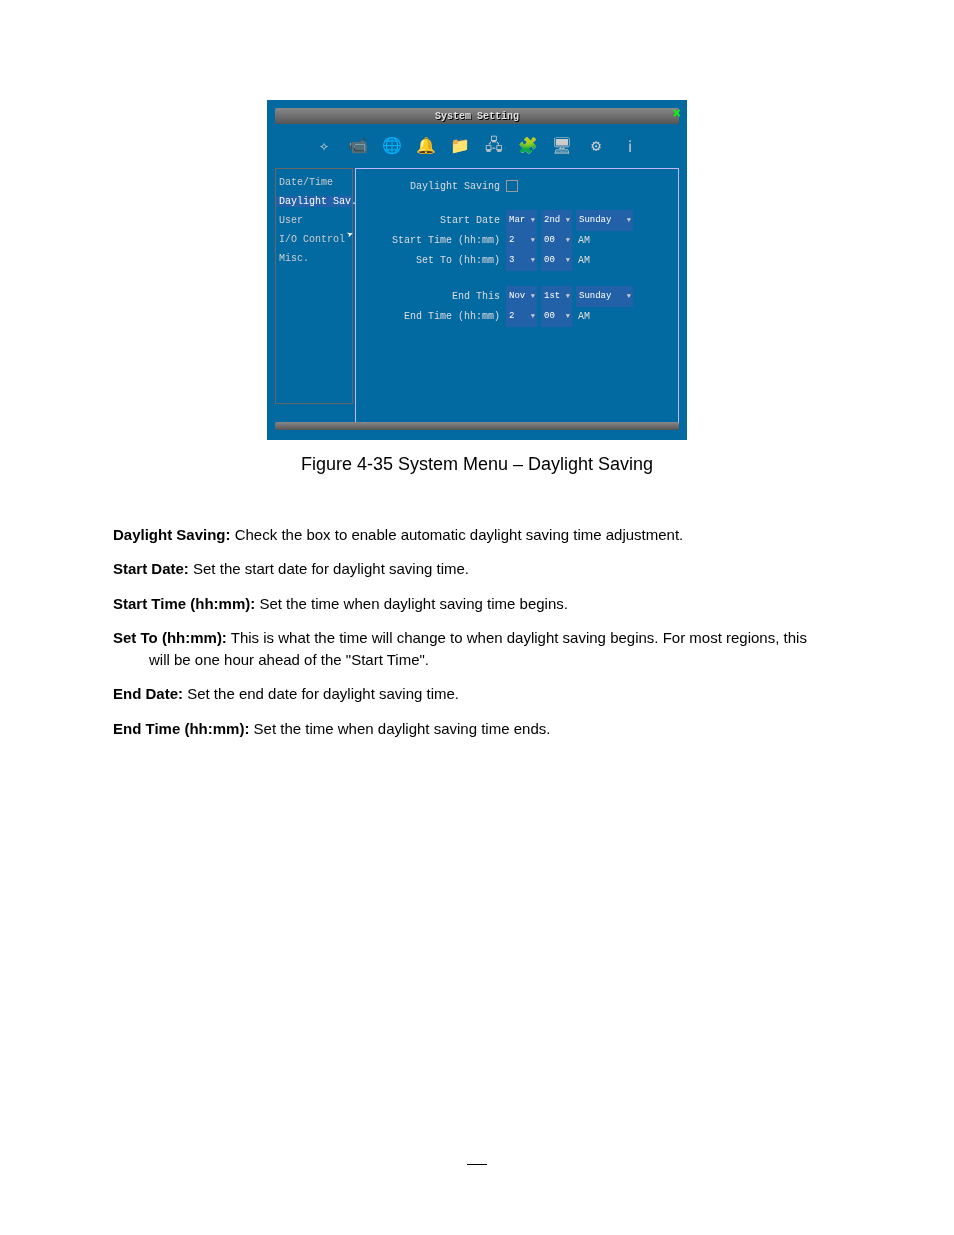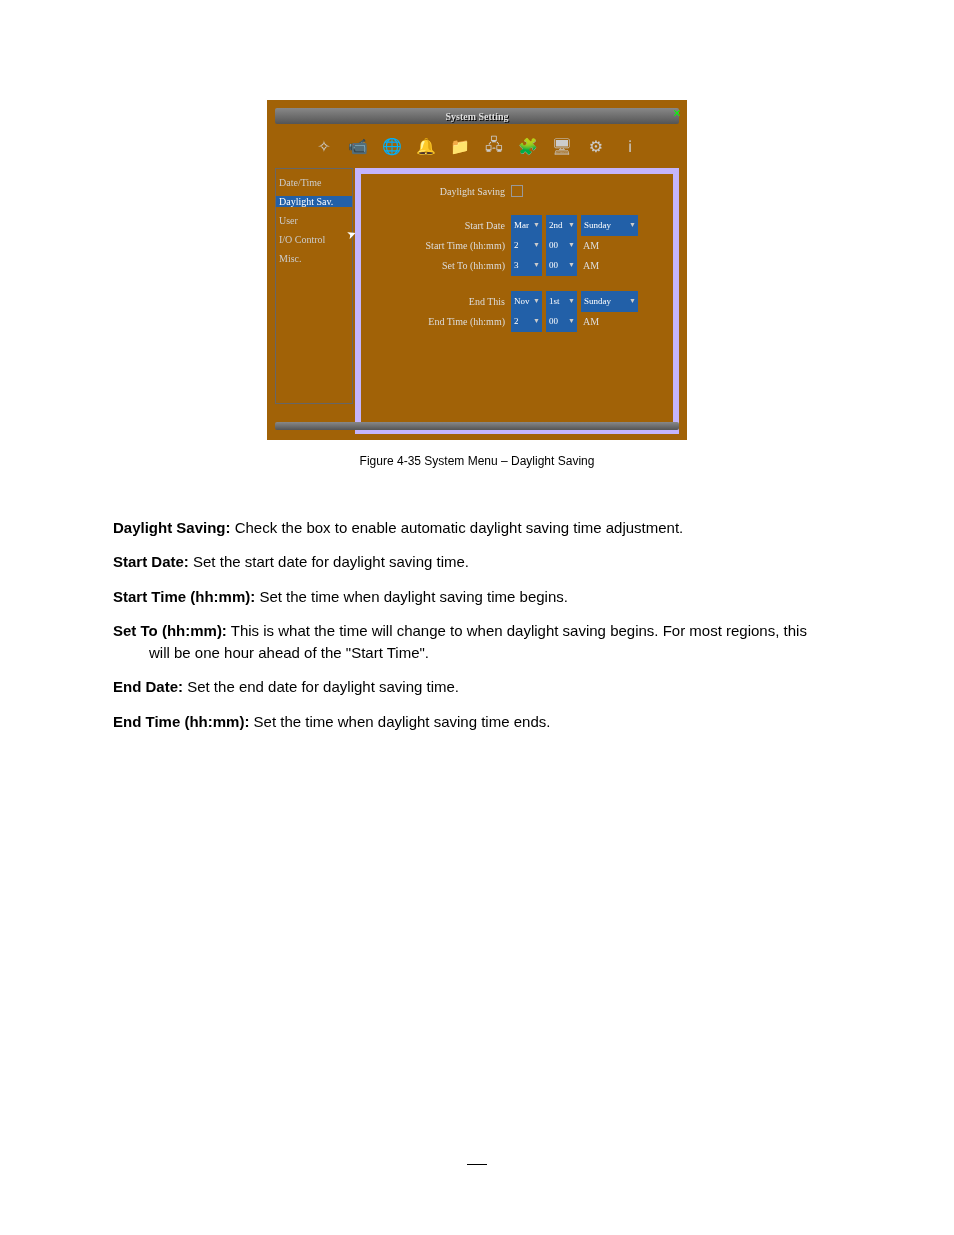--- a/index.html
+++ b/index.html
@@ -16,23 +16,23 @@
   }
   .screenshot-wrap {
     display: flex;
     flex-direction: column;
     align-items: center;
     margin-bottom: 50px;
   }
   .screenshot {
     width: 420px;
     height: 340px;
-    background: #a16207;
+    background: #0369a1;
     position: relative;
-    font-family: Liberation Serif, serif;
+    font-family: Liberation Mono, monospace;
     font-size: 10px;
     color: #ccc;
   }
   .titlebar {
     position: absolute;
     top: 8px;
     left: 8px;
     right: 8px;
     height: 16px;
     background: linear-gradient(#888, #555);
@@ -94,21 +94,21 @@
   .sidebar-item.selected {
     background: #2260a8;
     color: #fff;
   }
   .content {
     position: absolute;
     top: 68px;
     left: 88px;
     right: 8px;
     height: 234px;
-    border: 6px solid #c4b5fd;
+    border: 1px solid #c4b5fd;
     padding: 10px 8px;
   }
   .row {
     display: flex;
     align-items: center;
     margin-bottom: 6px;
     height: 14px;
   }
   .row-label {
     width: 136px;
@@ -157,21 +157,21 @@
   .cursor-arrow {
     position: absolute;
     top: 128px;
     left: 80px;
     color: #fff;
     font-size: 11px;
     transform: rotate(-20deg);
   }
   .fig-caption {
     margin-top: 14px;
-    font-size: 12px;
+    font-size: 18px;
     color: #000;
     text-align: center;
   }
   .definitions p {
     margin: 0 0 14px 8px;
     line-height: 1.35;
   }
   .definitions .indent {
     padding-left: 36px;
   }

